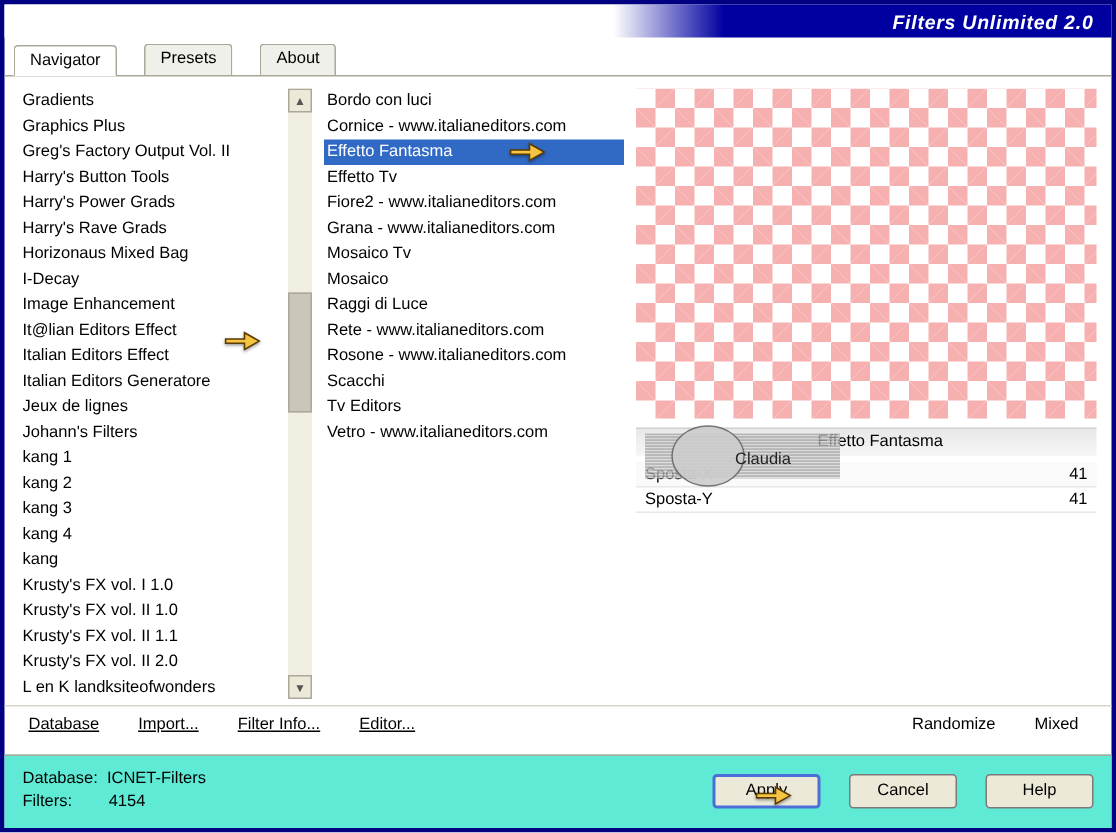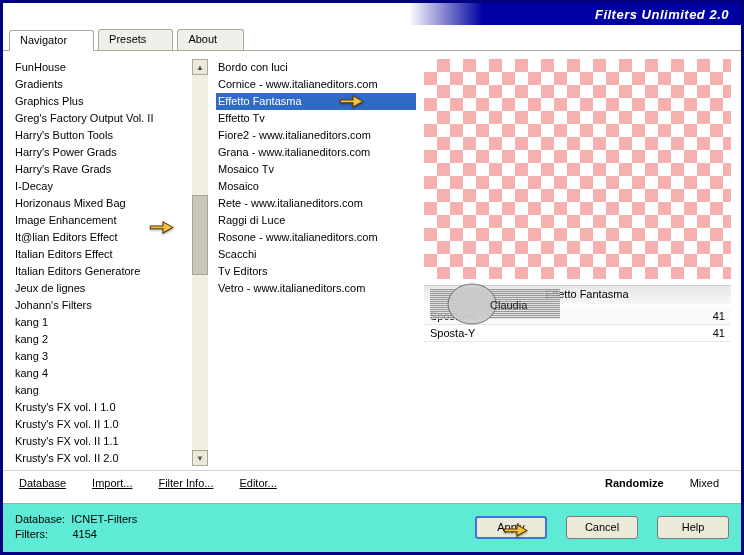--- a/index.html
+++ b/index.html
@@ -1,21 +1,21 @@
 <!DOCTYPE html>
 <html><head>
 <meta charset="utf-8">
 <style>
   * { box-sizing: border-box; margin: 0; padding: 0; font-family: "Tahoma", "Segoe UI", sans-serif; font-size: 11px; }
   body { background: #fff; }
   .window { width: 744px; height: 555px; border: 3px solid #000080; background: #fff; position: relative; display: flex; flex-direction: column; }
   .titlebar { height: 22px; background: linear-gradient(to right, #fff 0%, #fff 55%, #0000a0 65%, #0000a0 100%); display: flex; align-items: center; justify-content: flex-end; padding-right: 12px; }
   .titlebar-text { color: #fff; font-weight: bold; font-style: italic; font-size: 13px; letter-spacing: 0.5px; }
   .tabs-row { display: flex; border-bottom: 1px solid #aca899; padding-left: 6px; padding-top: 4px; gap: 0; }
-  .tab { padding: 3px 26px 4px 10px; border: 1px solid #aca899; border-bottom: none; background: #f0f0ea; border-top-left-radius: 3px; border-top-right-radius: 3px; margin-right: 4px; cursor: pointer; position: relative; }
+  .tab { padding: 3px 10px 4px 10px; border: 1px solid #aca899; border-bottom: none; background: #f0f0ea; border-top-left-radius: 3px; border-top-right-radius: 3px; margin-right: 18px; cursor: pointer; position: relative; }
   .tab.active { background: #fff; top: 1px; border-bottom: 1px solid #fff; }
   .main-area { flex: 1; display: flex; padding: 8px 10px 4px 10px; gap: 8px; min-height: 0; }
   .col { display: flex; flex-direction: column; min-height: 0; }
   .list-box { flex: 1; overflow: hidden; position: relative; }
   .col-left { width: 195px; }
   .col-mid { width: 200px; }
   .col-right { flex: 1; }
   .list-item, .list-item-sel { padding: 1px 2px; white-space: nowrap; line-height: 15px; cursor: default; }
   .list-item-sel { background: #316ac5; color: #fff; }
   .scrollbar { position: absolute; right: 0; top: 0; bottom: 0; width: 16px; background: #f1efe2; display: flex; flex-direction: column; }
@@ -58,29 +58,28 @@
   <div class="tabs-row" id="tabs-row">
       <div class="tab active">Navigator</div>
       <div class="tab">Presets</div>
       <div class="tab">About</div>
     </div>
 
   <div class="main-area">
 
     <div class="col col-left">
       <div class="list-box" id="left-list" style="padding-right:18px;">
-        <div class="list-item">FunHouse</div>
           <div class="list-item">Gradients</div>
           <div class="list-item">Graphics Plus</div>
           <div class="list-item">Greg's Factory Output Vol. II</div>
           <div class="list-item">Harry's Button Tools</div>
           <div class="list-item">Harry's Power Grads</div>
           <div class="list-item">Harry's Rave Grads</div>
+          <div class="list-item">Horizonaus Mixed Bag</div>
           <div class="list-item">I-Decay</div>
-          <div class="list-item">Horizonaus Mixed Bag</div>
           <div class="list-item">Image Enhancement</div>
           <div class="list-item">It@lian Editors Effect</div>
           <div class="list-item">Italian Editors Effect</div>
           <div class="list-item">Italian Editors Generatore</div>
           <div class="list-item">Jeux de lignes</div>
           <div class="list-item">Johann's Filters</div>
           <div class="list-item">kang 1</div>
           <div class="list-item">kang 2</div>
           <div class="list-item">kang 3</div>
           <div class="list-item">kang 4</div>
@@ -103,22 +102,22 @@
     <div class="col col-mid">
       <div class="list-box" id="mid-list">
           <div class="list-item">Bordo con luci</div>
           <div class="list-item">Cornice - www.italianeditors.com</div>
           <div class="list-item-sel">Effetto Fantasma</div>
           <div class="list-item">Effetto Tv</div>
           <div class="list-item">Fiore2 - www.italianeditors.com</div>
           <div class="list-item">Grana - www.italianeditors.com</div>
           <div class="list-item">Mosaico Tv</div>
           <div class="list-item">Mosaico</div>
+          <div class="list-item">Raggi di Luce</div>
           <div class="list-item">Rete - www.italianeditors.com</div>
-          <div class="list-item">Raggi di Luce</div>
           <div class="list-item">Rosone - www.italianeditors.com</div>
           <div class="list-item">Scacchi</div>
           <div class="list-item">Tv Editors</div>
           <div class="list-item">Vetro - www.italianeditors.com</div>
         </div>
     </div>
 
     <div class="col col-right">
       <div class="preview-box"></div>
       <div class="filter-title-row">
@@ -137,21 +136,21 @@
     </div>
 
   </div>
 
   <div class="button-row1">
     <span class="link-btn">Database</span>
     <span class="link-btn">Import...</span>
     <span class="link-btn">Filter Info...</span>
     <span class="link-btn">Editor...</span>
     <span class="spacer"></span>
-    <span class="link-btn" style="text-decoration:none;font-weight:bold;">Randomize</span>
+    <span class="link-btn" style="text-decoration:none;font-weight:normal;">Randomize</span>
     <span class="link-btn" style="text-decoration:none;margin-right:6px;">Mixed</span>
   </div>
 
   <div class="bottom-bar">
     <div class="status-block">
       <div>
         <span>Database:</span>
         &nbsp;<span>ICNET-Filters</span>
       </div>
       <div>

